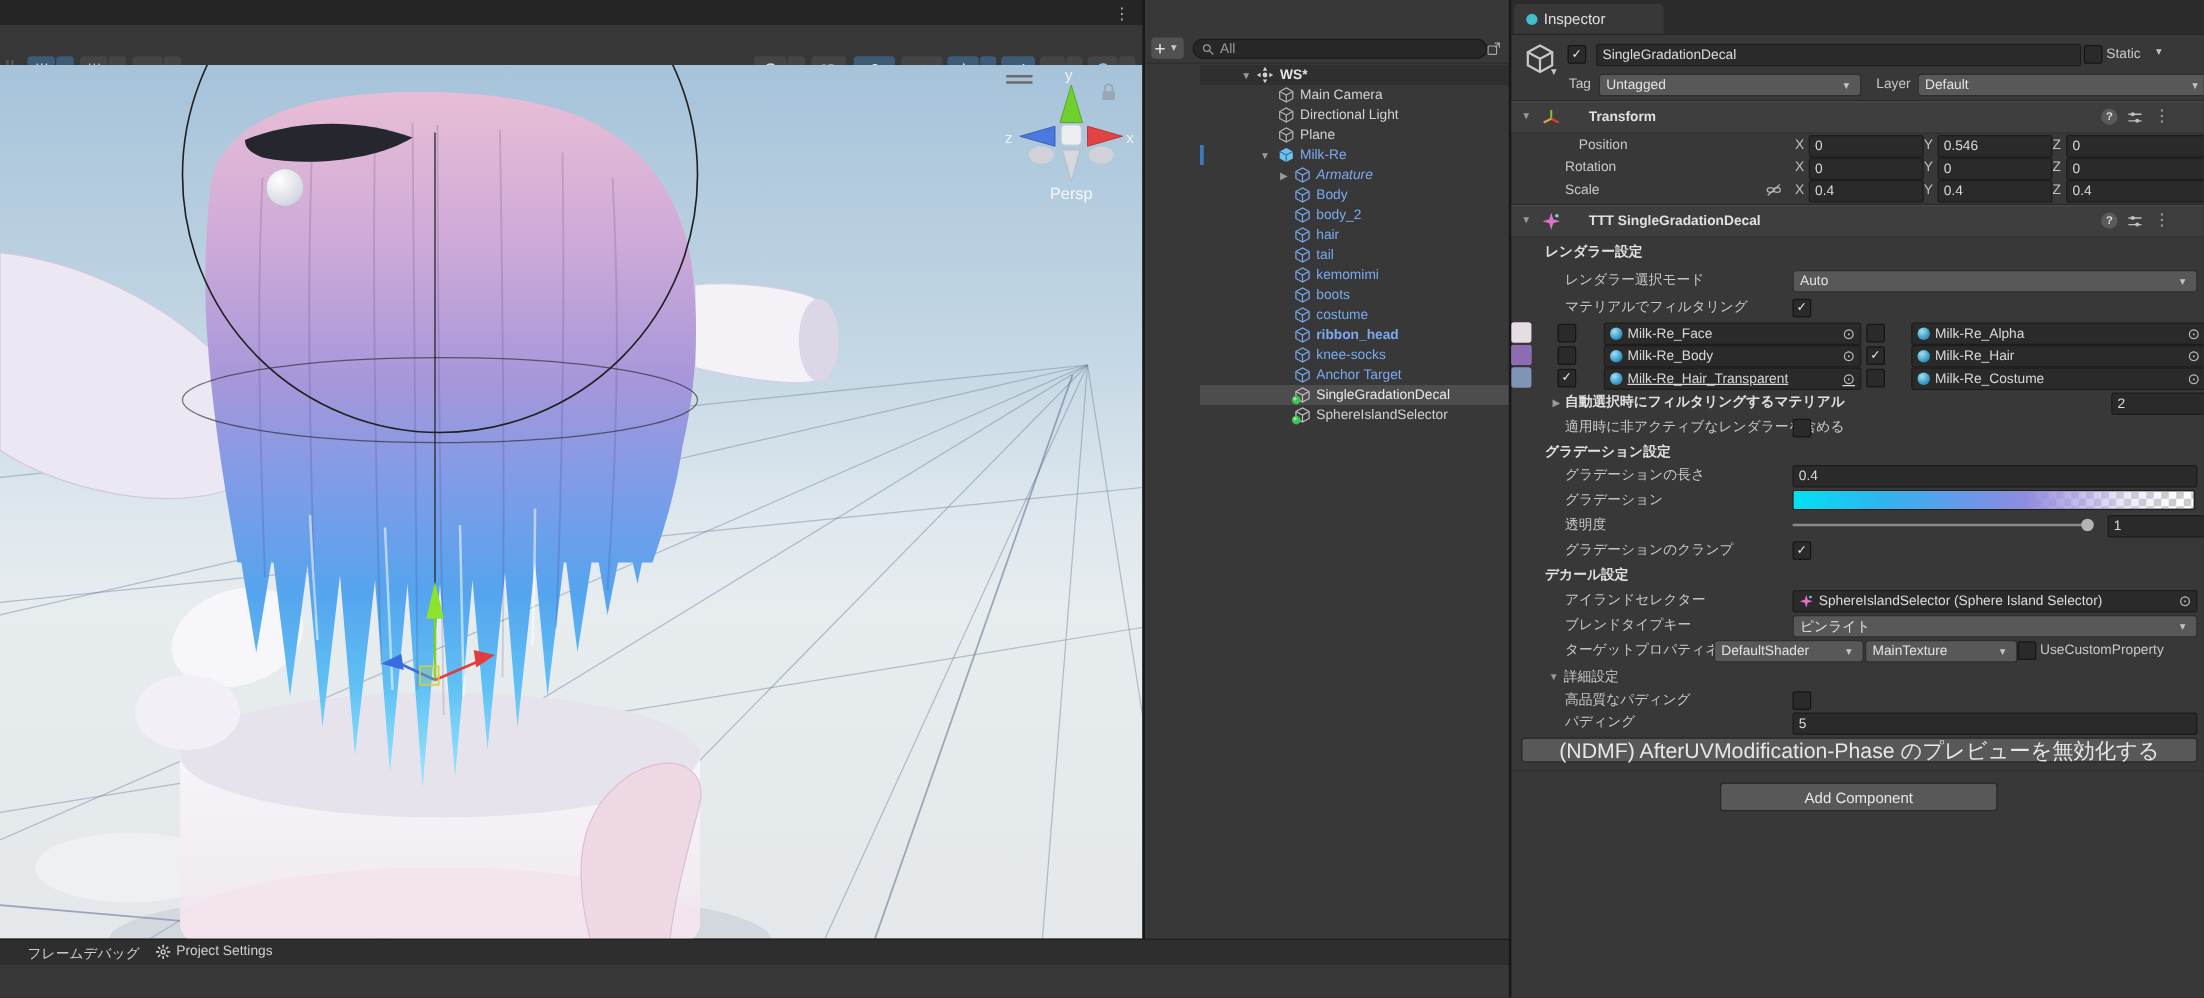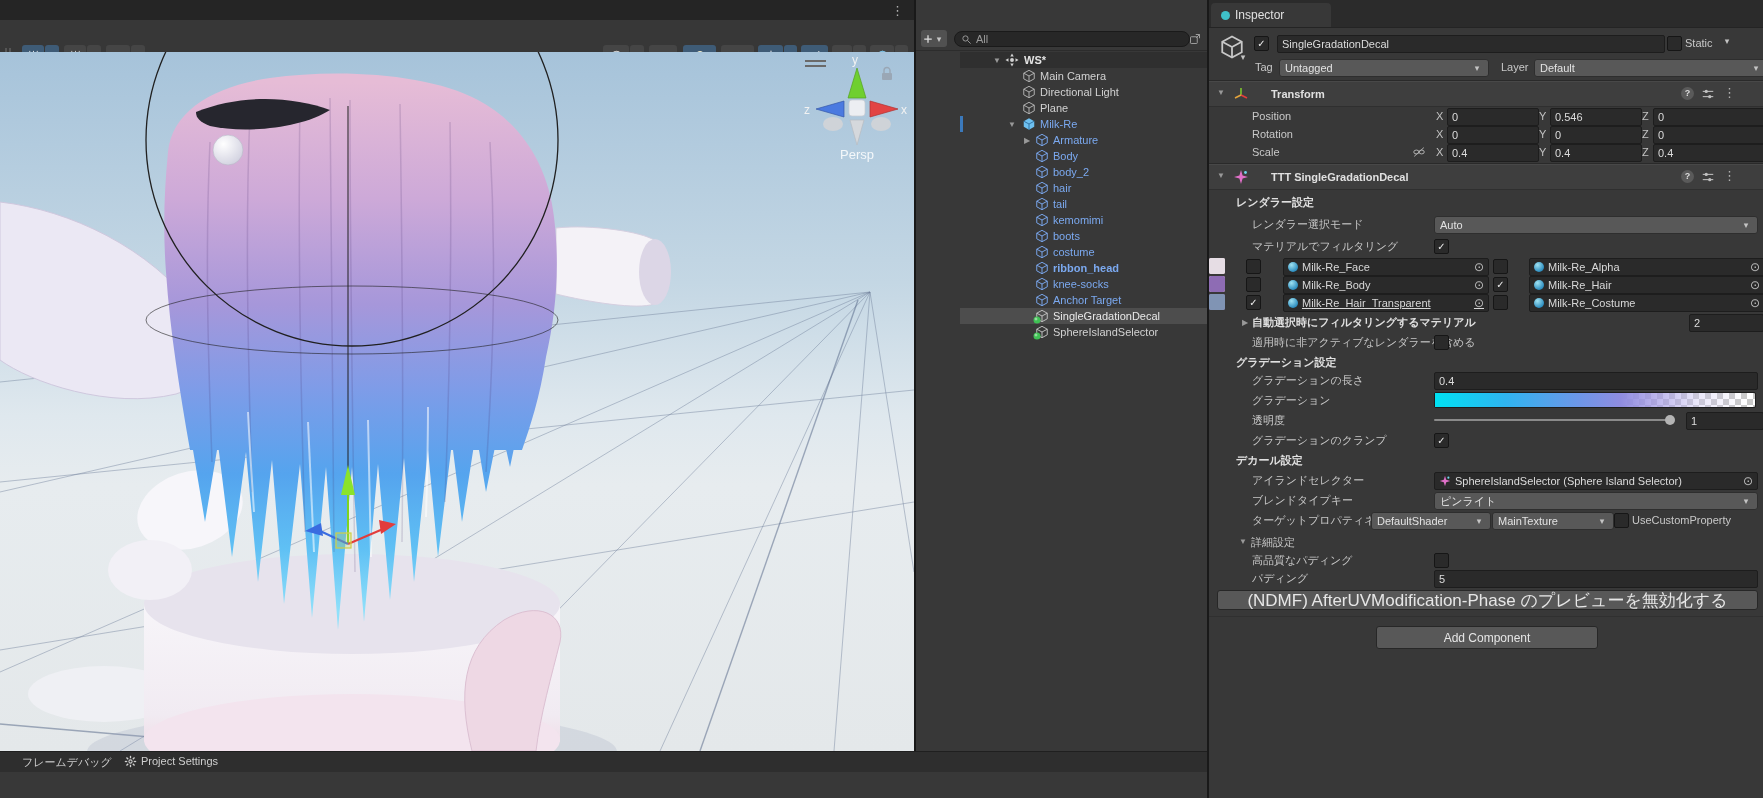--- a/index.html
+++ b/index.html
@@ -507,21 +507,21 @@
           <use href="#sym-cubefill"></use>
         </svg>
       <span class="hlabel blue" style="left:80px;">Milk-Re</span>
       <span class="abs chev" style="right:8px;top:1px;"></span>
     </div>
     <div class="hrow" style="top:132px;">
       <span class="fold closed" style="left:61px;top:4px;"></span>
       <svg class="hicon ic" style="left:75px;" width="14" height="14" color="#7ba9f0">
           <use href="#sym-cube"></use>
         </svg>
-      <span class="hlabel blue" style="left:93px;">Armature</span>
+      <span class="hlabel blue" style="left:93px;font-style:italic;">Armature</span>
     </div>
     <div class="hrow" style="top:148px;">
       <svg class="hicon ic" style="left:75px;" width="14" height="14" color="#7ba9f0">
           <use href="#sym-cube"></use>
         </svg>
       <span class="hlabel blue" style="left:93px;">Body</span>
     </div>
     <div class="hrow" style="top:164px;">
       <svg class="hicon ic" style="left:75px;" width="14" height="14" color="#7ba9f0">
           <use href="#sym-cube"></use>
@@ -638,21 +638,21 @@
       <svg class="abs ic" style="left:24px;top:4px;" width="16" height="16">
           <use href="#sym-transform"></use>
         </svg>
       <span class="lbl bold" style="left:62px;top:4px;">Transform</span>
       <span class="help" style="left:472px;"></span>
       <svg class="abs ic" style="left:492px;top:5px;" width="14" height="14" color="#c0c0c0">
           <use href="#sym-preset"></use>
         </svg>
       <span class="abs dots" style="left:514px;top:3px;"></span>
     </div>
-    <span class="lbl" style="left:43px;top:108px;">Position</span>
+    <span class="lbl" style="left:54px;top:108px;">Position</span>
     <span class="lbl axis-lbl" style="left:227px;top:108px;">X</span>
     <div class="field" style="left:238px;top:108px;width:82px;">
         <span>0</span>
       </div>
     <span class="lbl axis-lbl" style="left:330px;top:108px;">Y</span>
     <div class="field" style="left:341px;top:108px;width:82px;">
         <span>0.546</span>
       </div>
     <span class="lbl axis-lbl" style="left:433px;top:108px;">Z</span>
     <div class="field" style="left:444px;top:108px;width:103px;">

